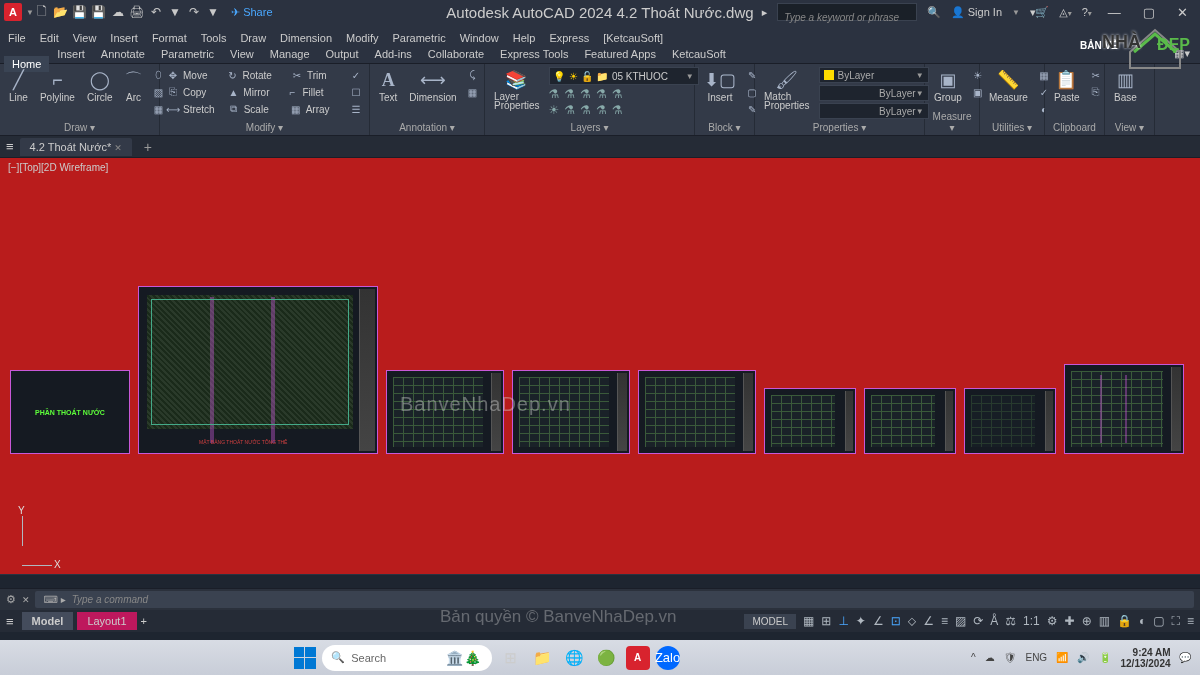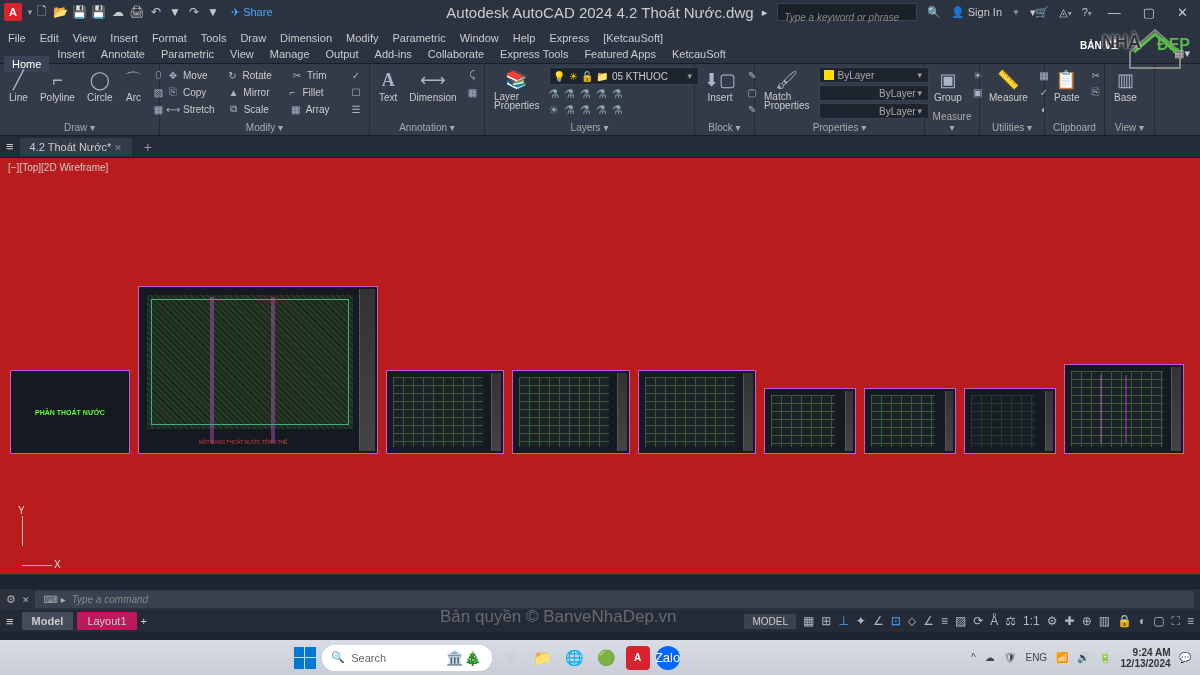--- a/index.html
+++ b/index.html
@@ -467,20 +467,21 @@
         <div class="title-strip" style="width:8px;"></div>
         <div class="grid-lines" style="opacity:0.5;"></div>
       </div>
     <div class="sheet" style="width:120px;height:90px;">
         <div class="title-strip" style="width:10px;"></div>
         <div class="grid-lines"></div>
         <div class="accent-lines"></div>
       </div>
   </div>
 
+  <div class="watermark">BanveNhaDep.vn</div>
 
   <div class="ucs">
     <div class="yaxis"></div>
       <div class="xaxis"></div>
     <div class="ylbl">Y</div>
     <div class="xlbl">X</div>
   </div>
 </div>
 
 <div style="height:14px;background:#1e2530;border-top:1px solid #2a3240;"></div>

